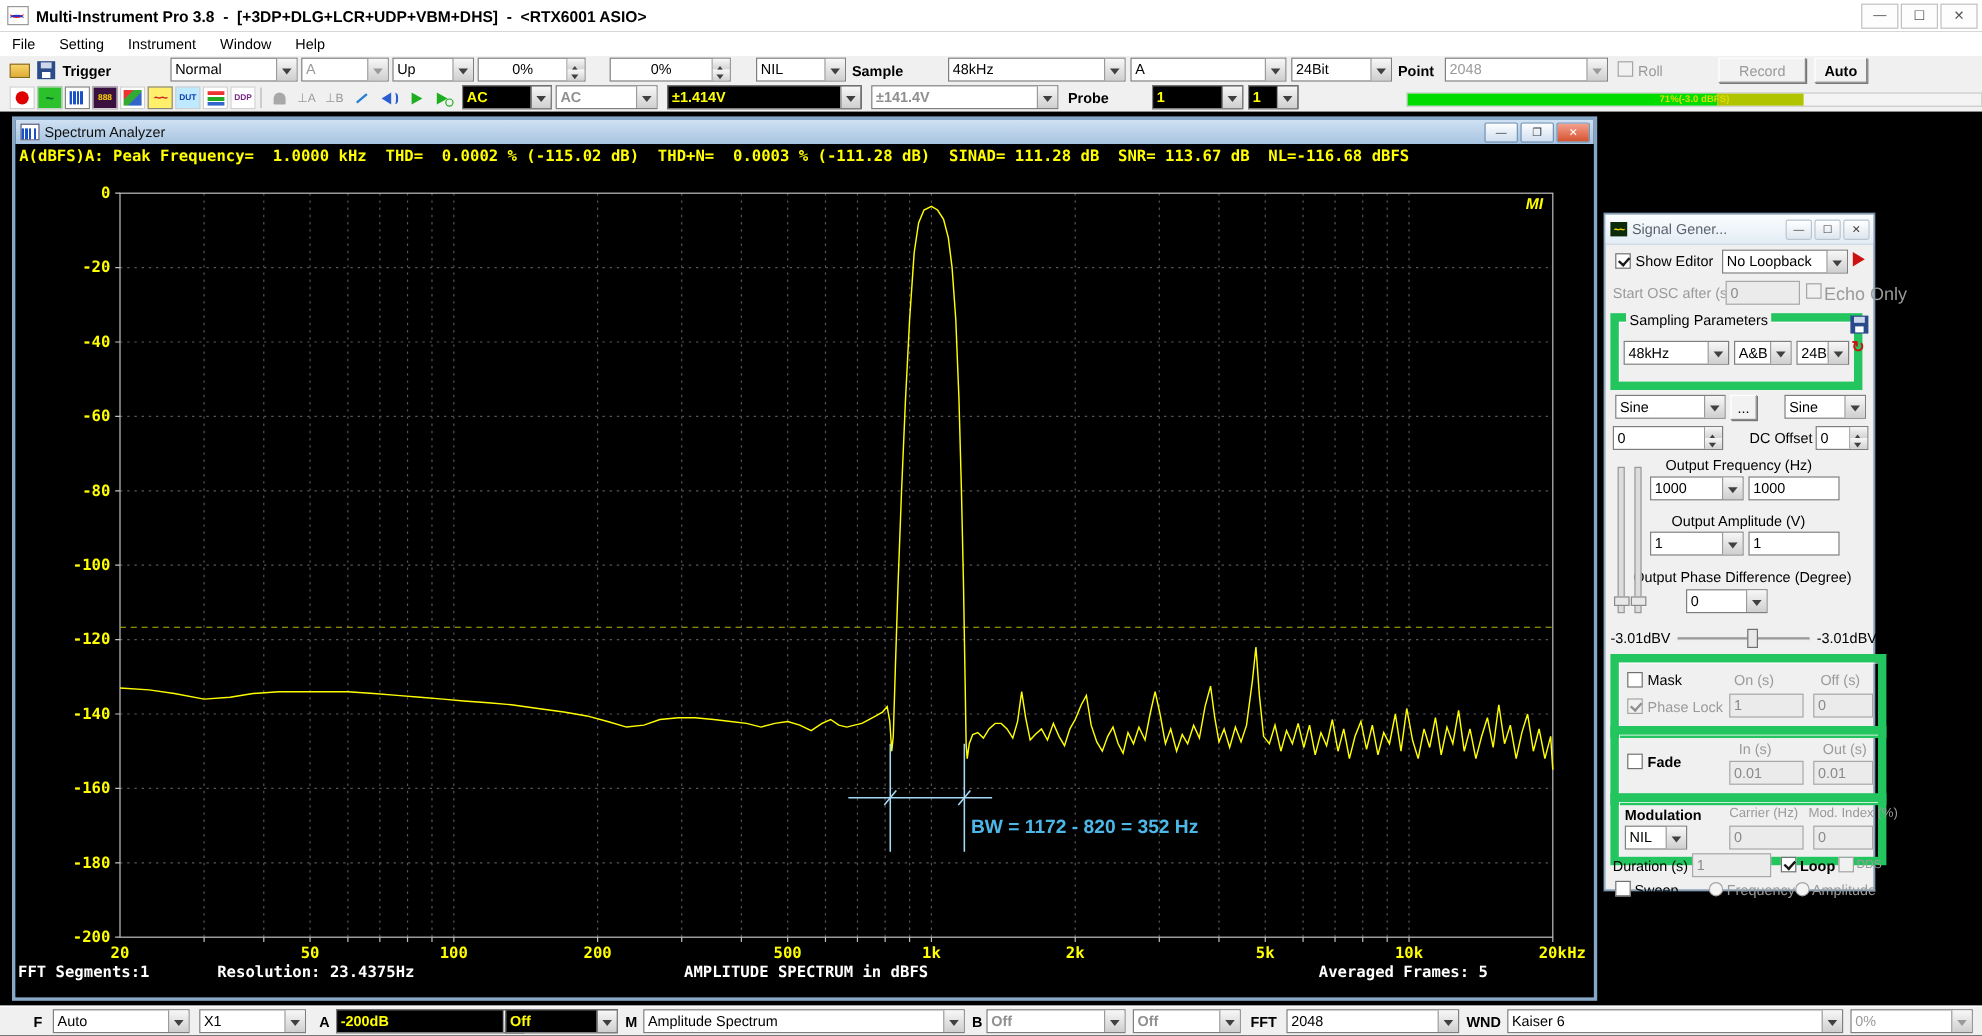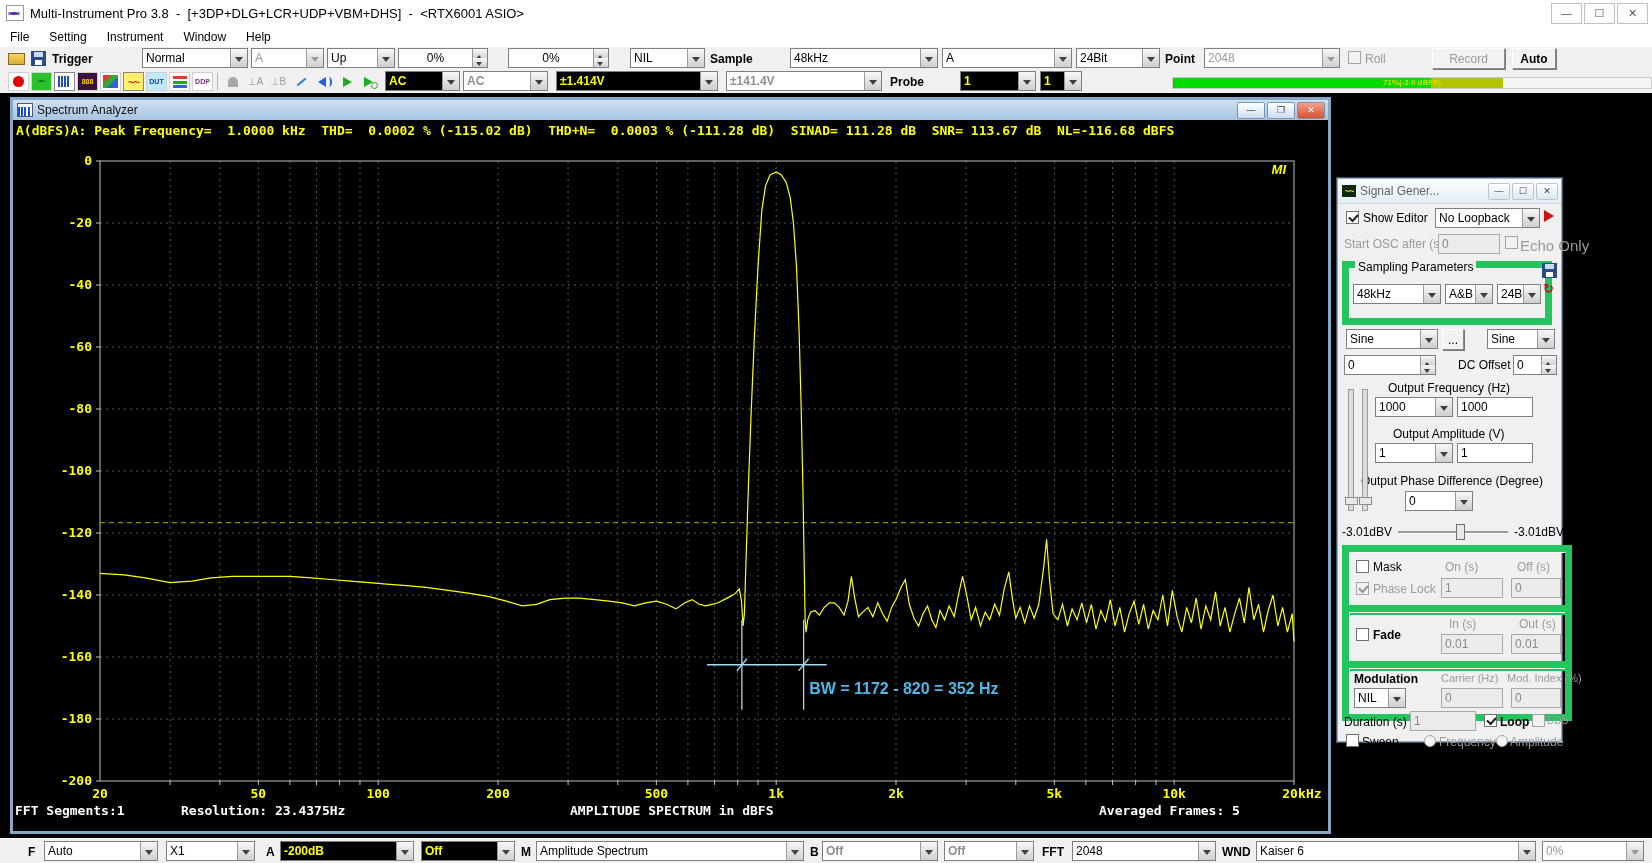--- a/index.html
+++ b/index.html
@@ -85,21 +85,21 @@
   .meter .txt{position:absolute;left:0;right:0;top:0px;text-align:center;font:bold 8px "Liberation Sans",sans-serif;color:#dddd00;}
 </style>
 </head>
 <body>
 
 <div id="titlebar">
   <div style="width:16px;height:14px;margin:0 6px 0 6px;border:1px solid #999;background:#fff;position:relative;">
     <div style="position:absolute;left:1px;top:2px;width:12px;height:5px;border-bottom:2px solid #d22;border-radius:50%;"></div>
     <div style="position:absolute;left:1px;top:6px;width:12px;height:5px;border-top:2px solid #23c;border-radius:50%;"></div>
   </div>
-  <span style="font-size:13px;white-space:pre;">Multi-Instrument Pro 3.8  -  [+3DP+DLG+LCR+UDP+VBM+DHS]  -  &lt;RTX6001 ASIO&gt;</span>
+  <span style="font-size:13px;white-space:pre;font-weight:bold;">Multi-Instrument Pro 3.8  -  [+3DP+DLG+LCR+UDP+VBM+DHS]  -  &lt;RTX6001 ASIO&gt;</span>
   <div style="margin-left:auto;margin-right:4px;display:flex;">
     <div class="wbtn">
         <span>—</span>
       </div>
     <div class="wbtn">
         <span>☐</span>
       </div>
     <div class="wbtn">
         <span>✕</span>
       </div>
@@ -565,21 +565,21 @@
   <span class="lab" style="left:28px;top:6px;font-weight:bold;">F</span>
   <div class="combo" style="left:44px;top:2px;width:114px;">
     <span class="cval">Auto</span>
       <span class="carrow"></span>
     </div>
   <div class="combo" style="left:166px;top:2px;width:89px;">
     <span class="cval">X1</span>
       <span class="carrow"></span>
     </div>
   <span class="lab" style="left:266px;top:6px;font-weight:bold;">A</span>
-  <div class="combo dark" style="left:280px;top:2px;width:134px;gap:36px;">
+  <div class="combo dark" style="left:280px;top:2px;width:157px;gap:36px;">
     <span class="cval">-200dB</span>
       <span class="carrow"></span>
     </div>
   <div class="combo dark" style="left:421px;top:2px;width:94px;">
     <span class="cval">Off</span>
       <span class="carrow"></span>
     </div>
   <span class="lab" style="left:521px;top:6px;font-weight:bold;">M</span>
   <div class="combo" style="left:536px;top:2px;width:268px;">
     <span class="cval">Amplitude Spectrum</span>

